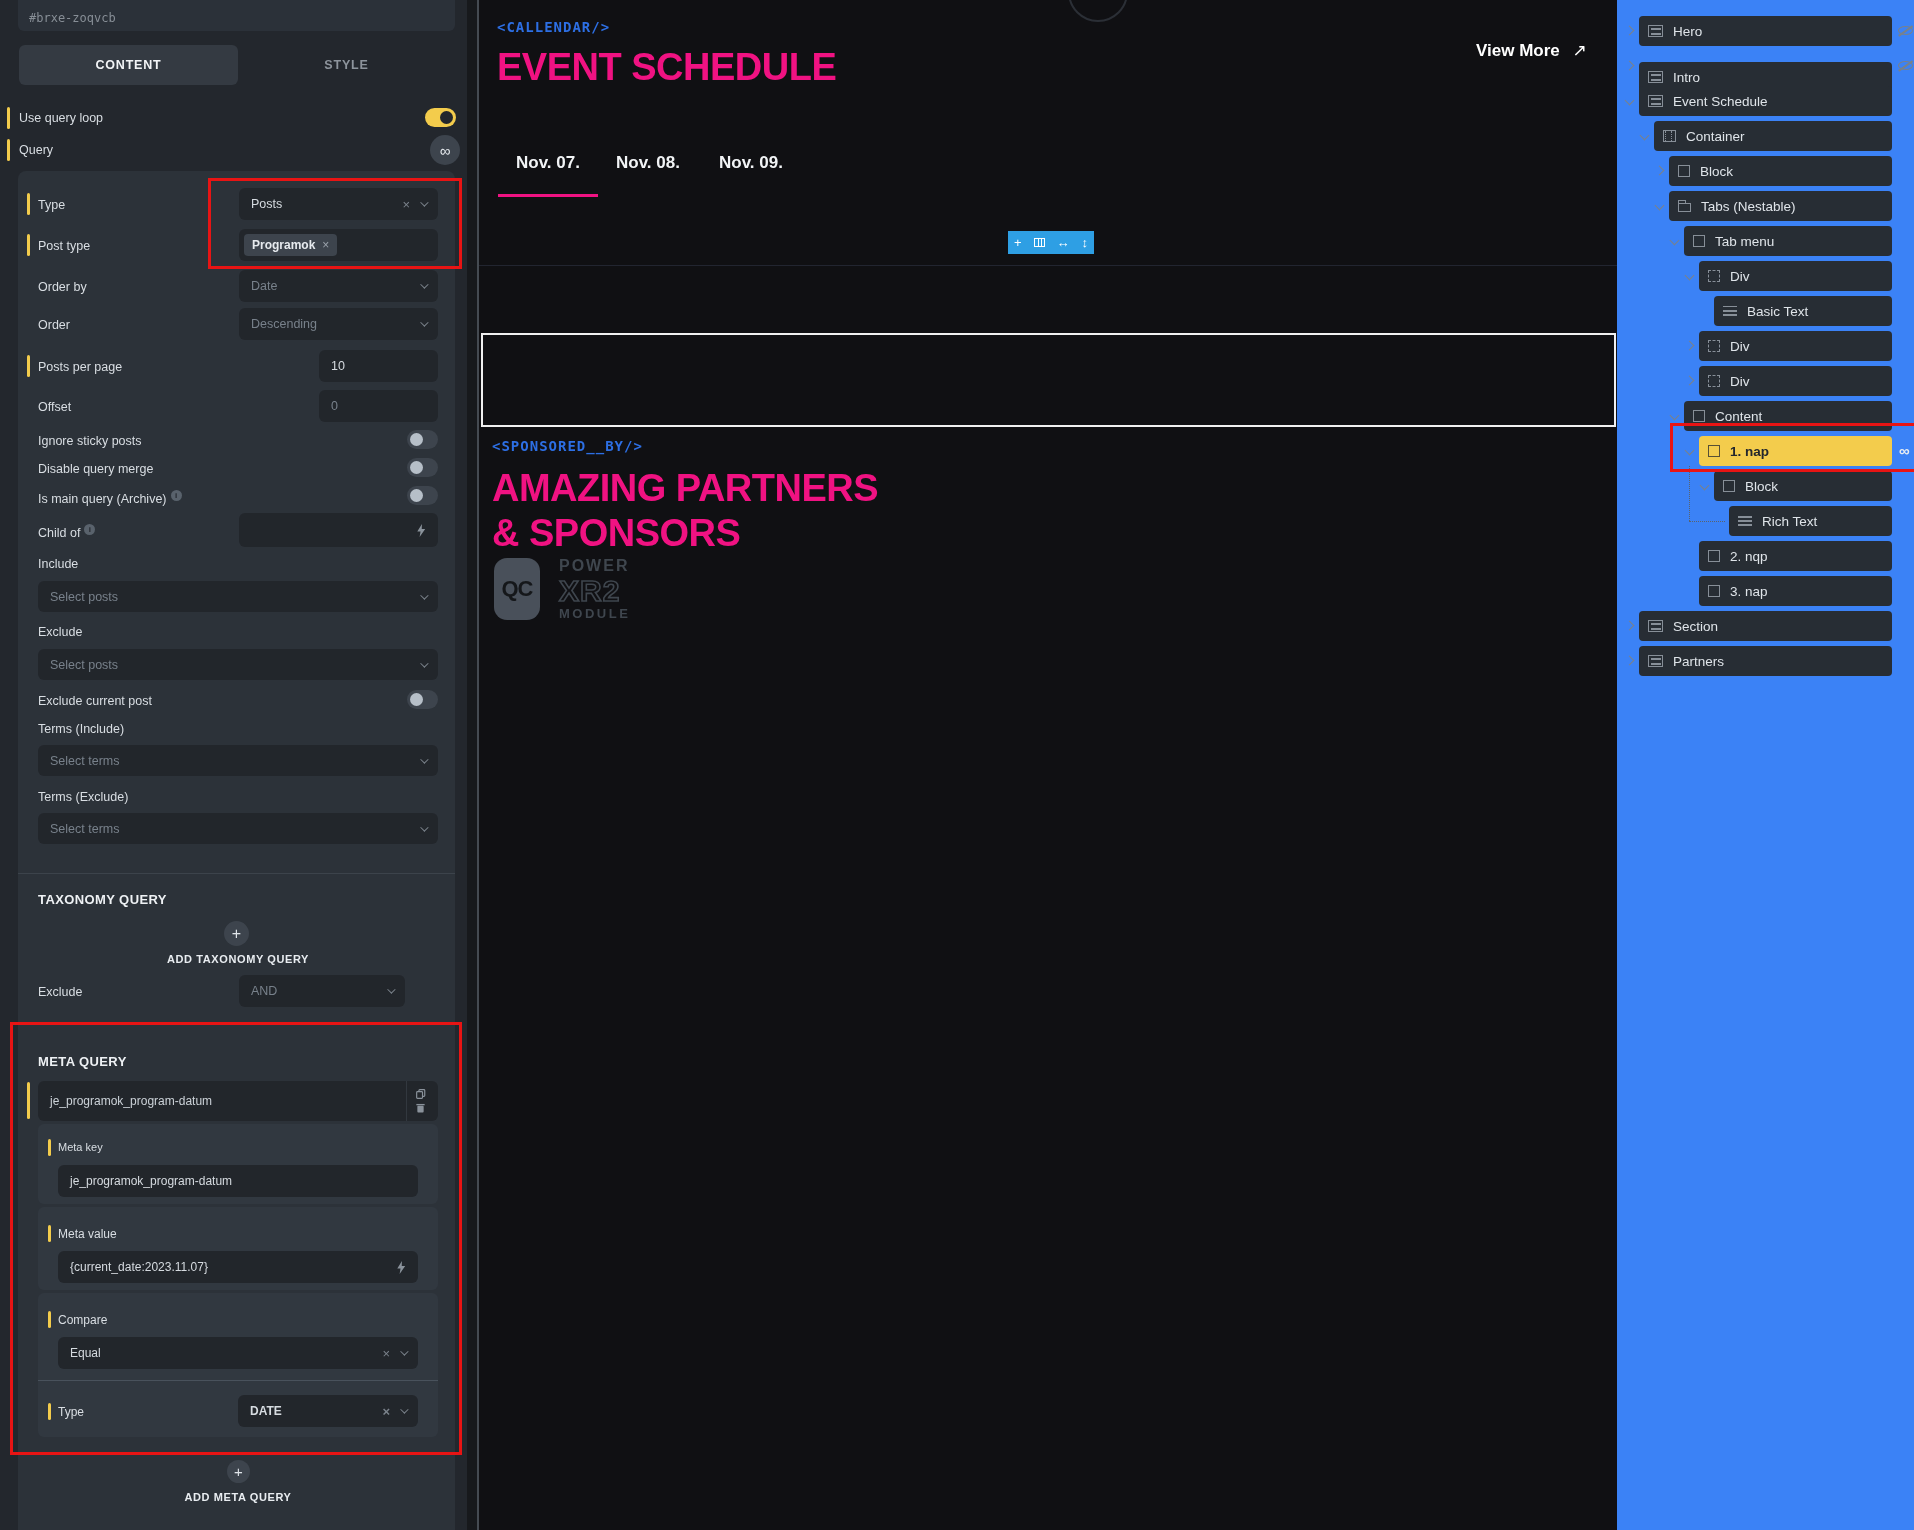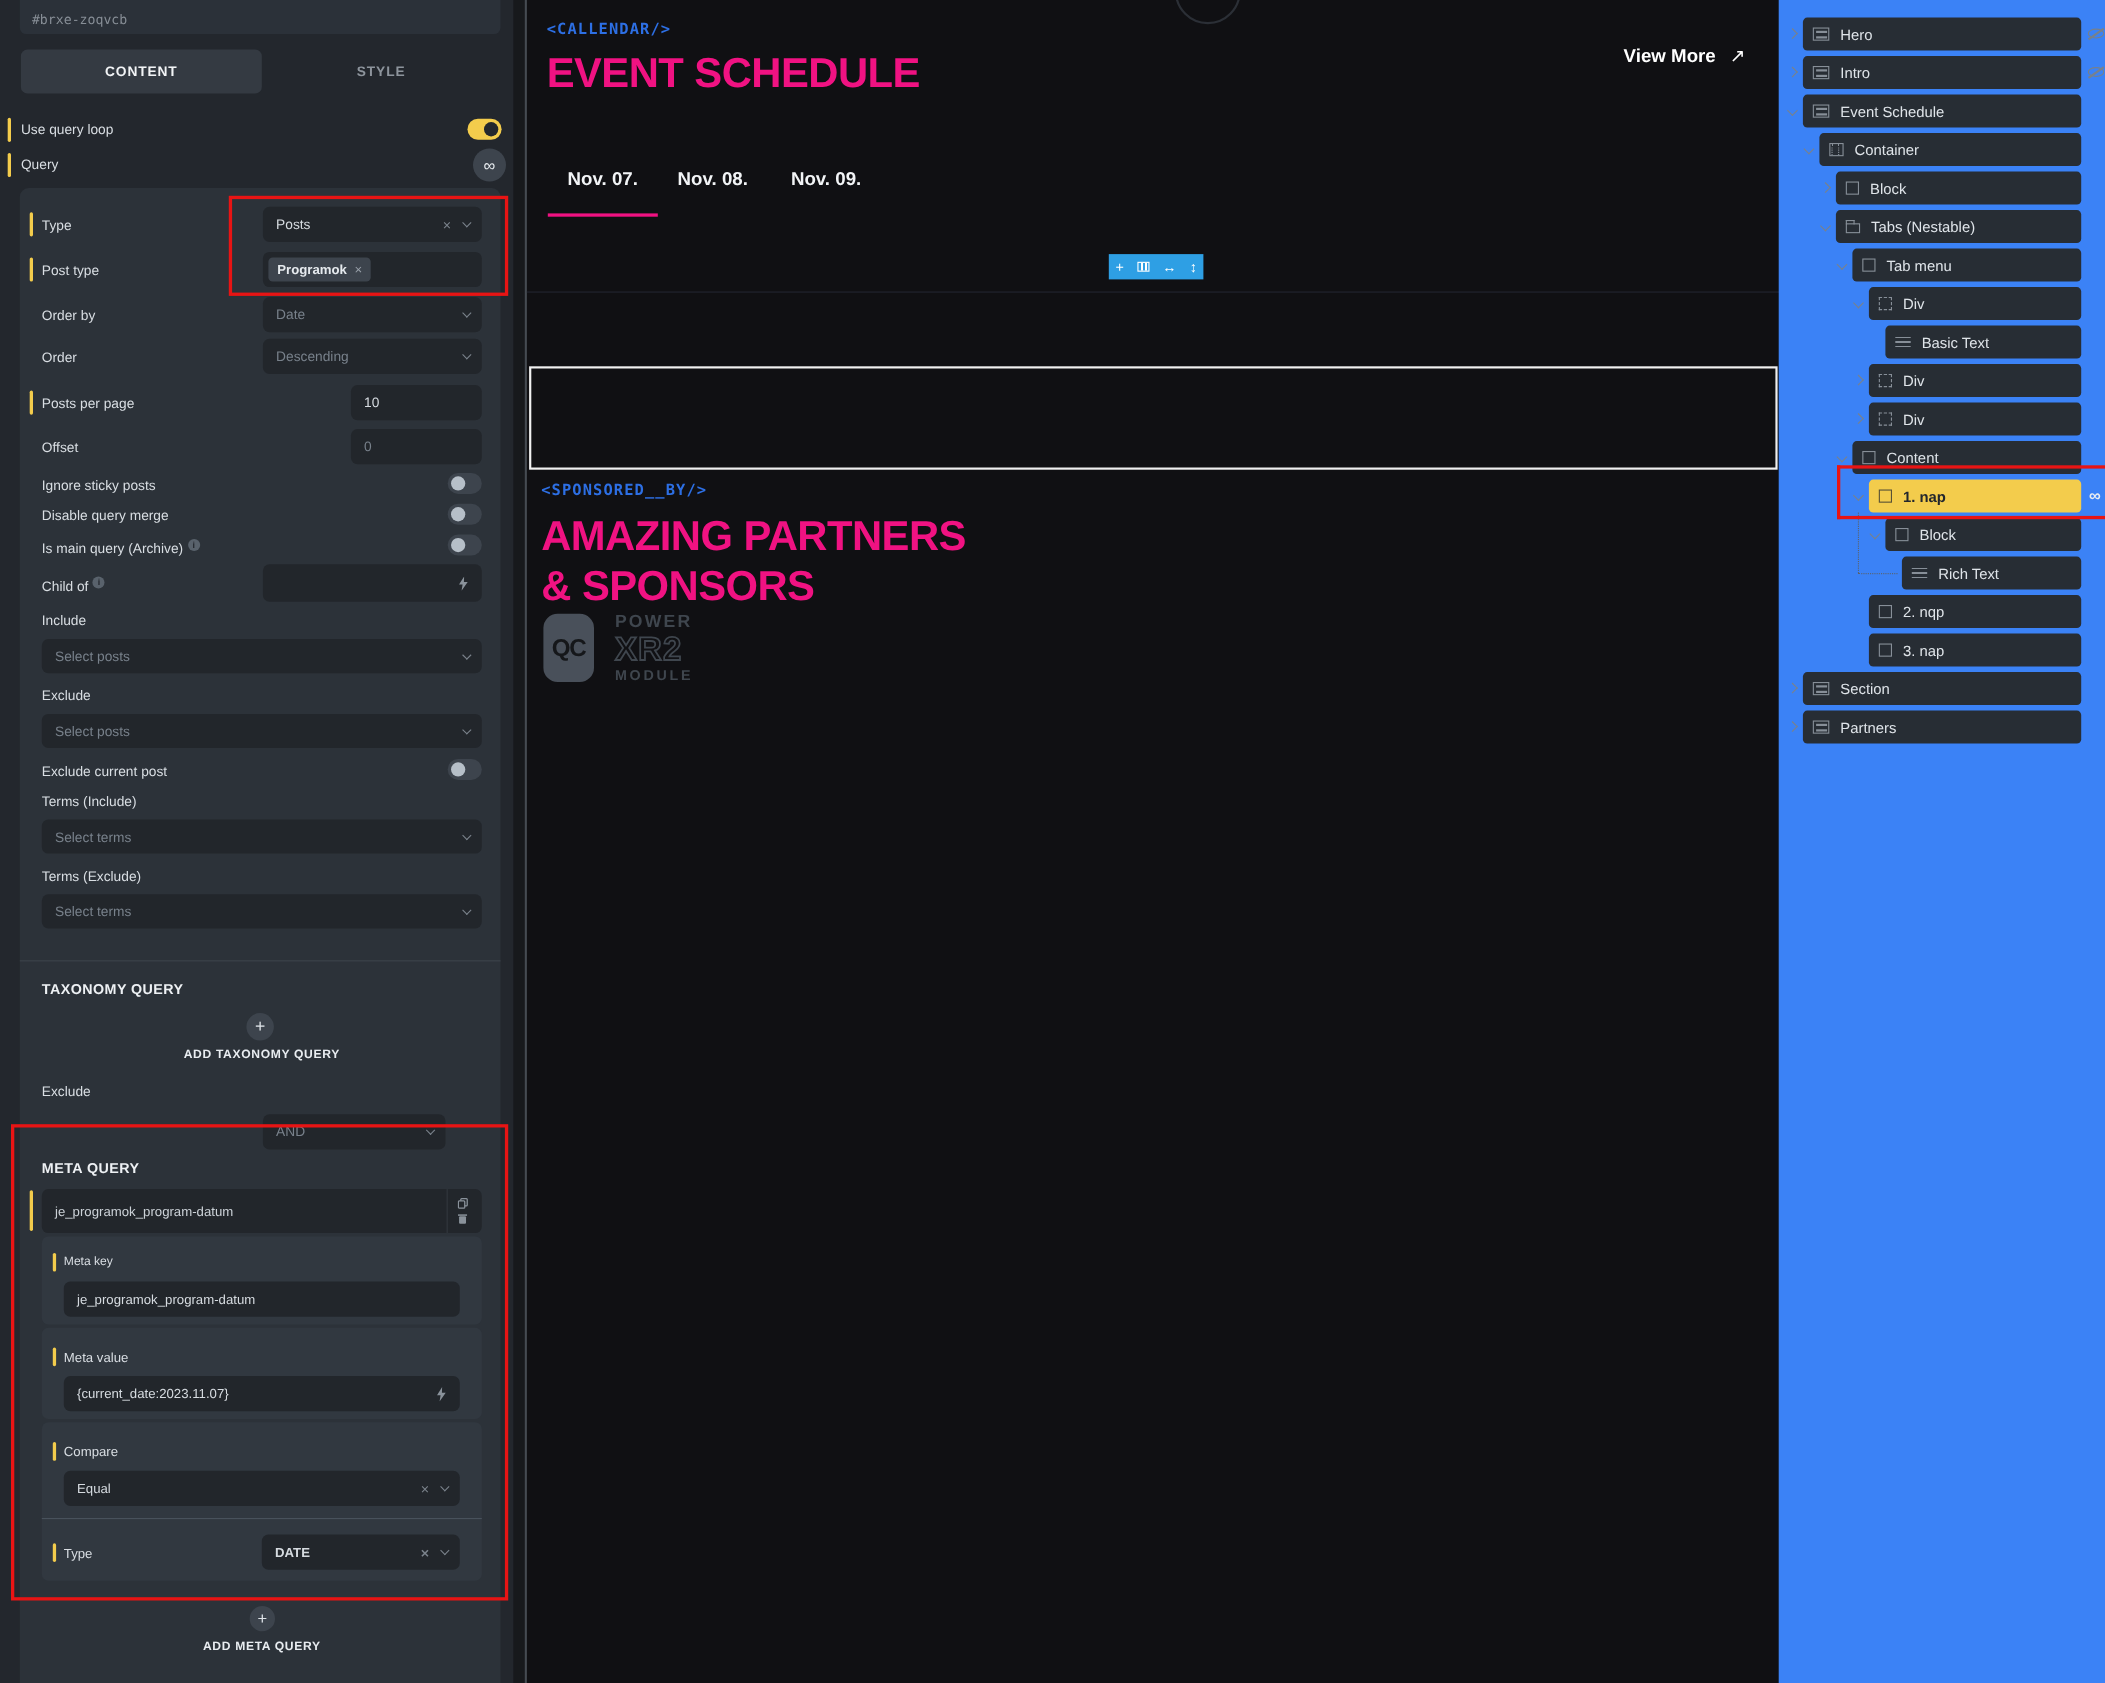--- a/index.html
+++ b/index.html
@@ -240,21 +240,21 @@
       <span class="ph">Select terms</span>
       <span class="sel-chev" style="margin-left:auto;"></span>
     </div>
 
     <div class="divider" style="left:18px; top:873px; width:437px;"></div>
 
     <div class="sect-h" style="left:38px; top:892px;">TAXONOMY QUERY</div>
     <div class="plus-btn" style="left:224px; top:921px; width:25px; height:25px; font-size:16px;">+</div>
     <div class="add-lbl" style="left:38px; top:953px; width:400px;">ADD TAXONOMY QUERY</div>
     <div class="lbl" style="left:38px; top:985px;">Exclude</div>
-    <div class="fld" style="left:239px; top:975px; width:166px; height:32px;margin-top:38px;">
+    <div class="fld" style="left:239px; top:975px; width:166px; height:32px;">
       <span class="ph">AND</span>
       <span class="sel-chev" style="margin-left:auto;"></span>
     </div>
 
     <div class="sect-h" style="left:38px; top:1054px;">META QUERY</div>
 
     <div class="ybar" style="left:27px; top:1082px; height:37px;"></div>
     <div class="fld" style="left:38px; top:1081px; width:400px; height:40px; color:#ccd2d8; font-size:12px;">
       <span>je_programok_program-datum</span>
       <span style="margin-left:auto; align-self:stretch; border-left:1px solid #32383f; width:0;"></span>
@@ -348,21 +348,21 @@
 
   <div id="right-panel" class="abs">
     <div id="structure-rows">
         <span class="row-chev" style="left: 9px; top: 27px; transform: rotate(-45deg);"></span>
         <div class="srow" style="left: 22px; top: 16px; width: 253px;">
           <span class="ic ic-section"></span>
           <span>Hero</span>
         </div>
         <span class="eye-slash" style="left: 281px; top: 26px;"></span>
         <span class="row-chev" style="left: 9px; top: 62px; transform: rotate(-45deg);"></span>
-        <div class="srow" style="left: 22px; top: 51px; width: 253px;">
+        <div class="srow" style="left: 22px; top: 62px; width: 253px;">
           <span class="ic ic-section"></span>
           <span>Intro</span>
         </div>
         <span class="eye-slash" style="left: 281px; top: 61px;"></span>
         <span class="row-chev" style="left: 9px; top: 97px; transform: rotate(45deg);"></span>
         <div class="srow" style="left: 22px; top: 86px; width: 253px;">
           <span class="ic ic-section"></span>
           <span>Event Schedule</span>
         </div>
         <span class="row-chev" style="left: 24px; top: 132px; transform: rotate(45deg);"></span>

